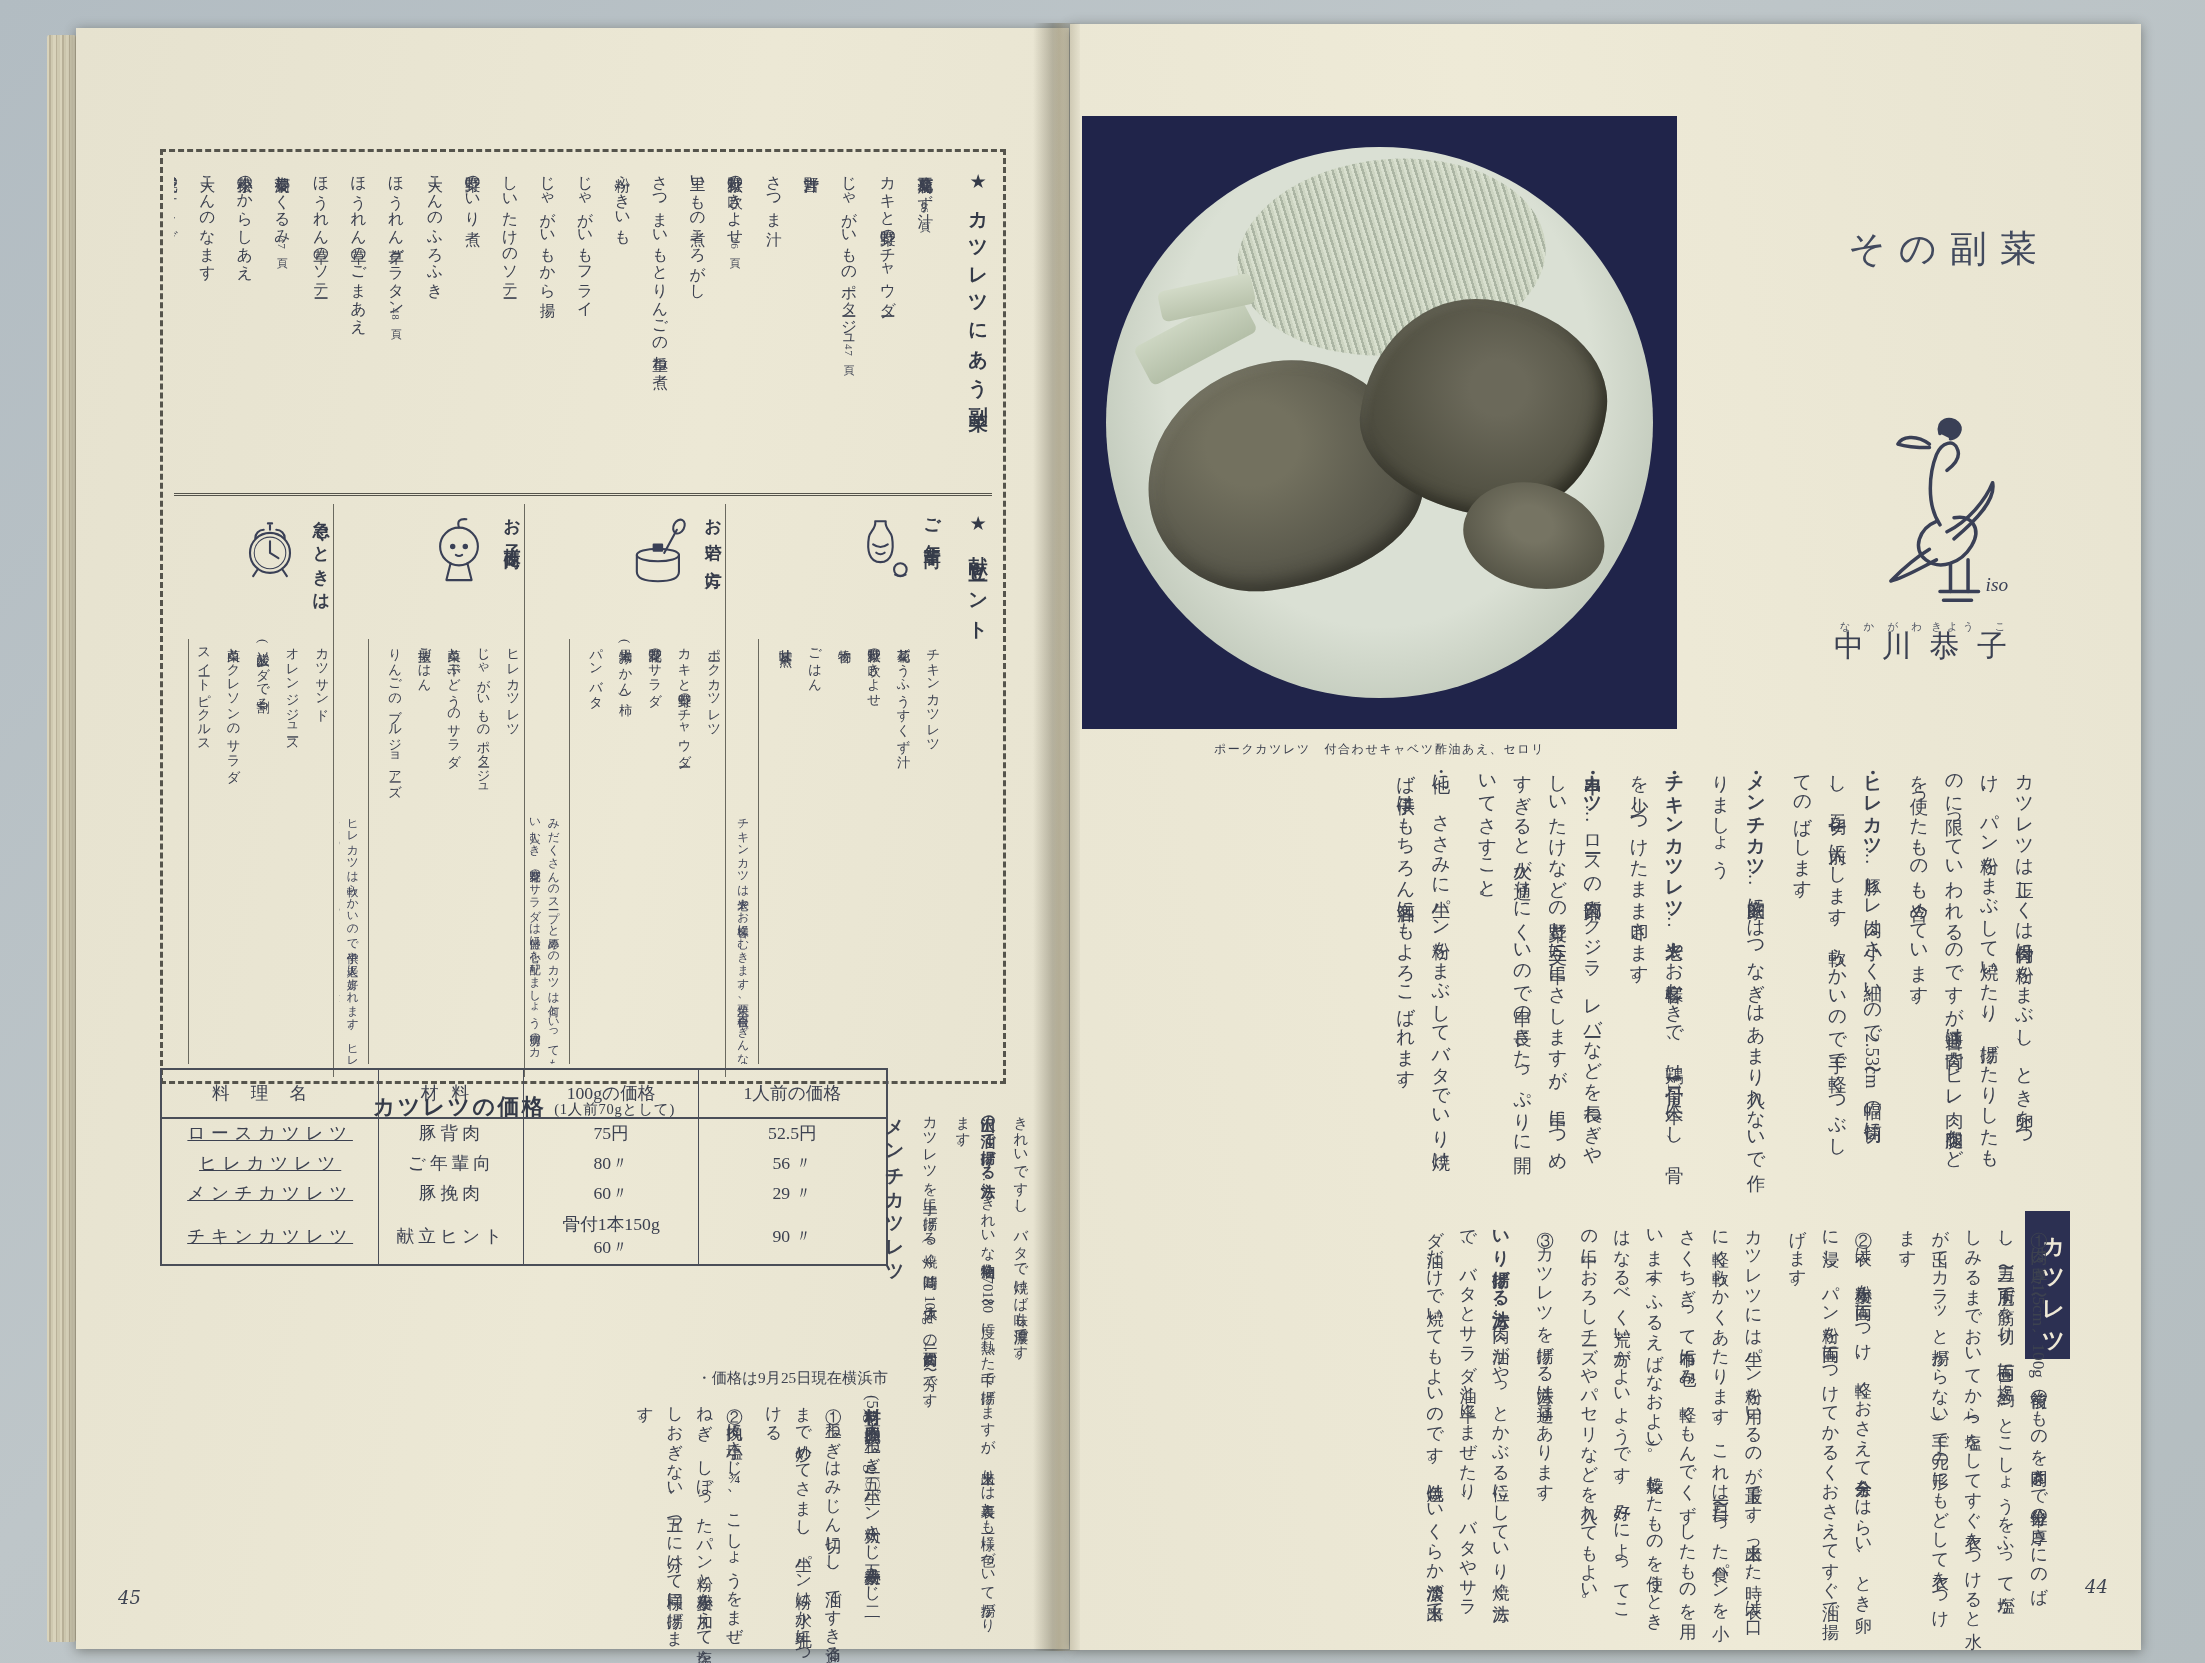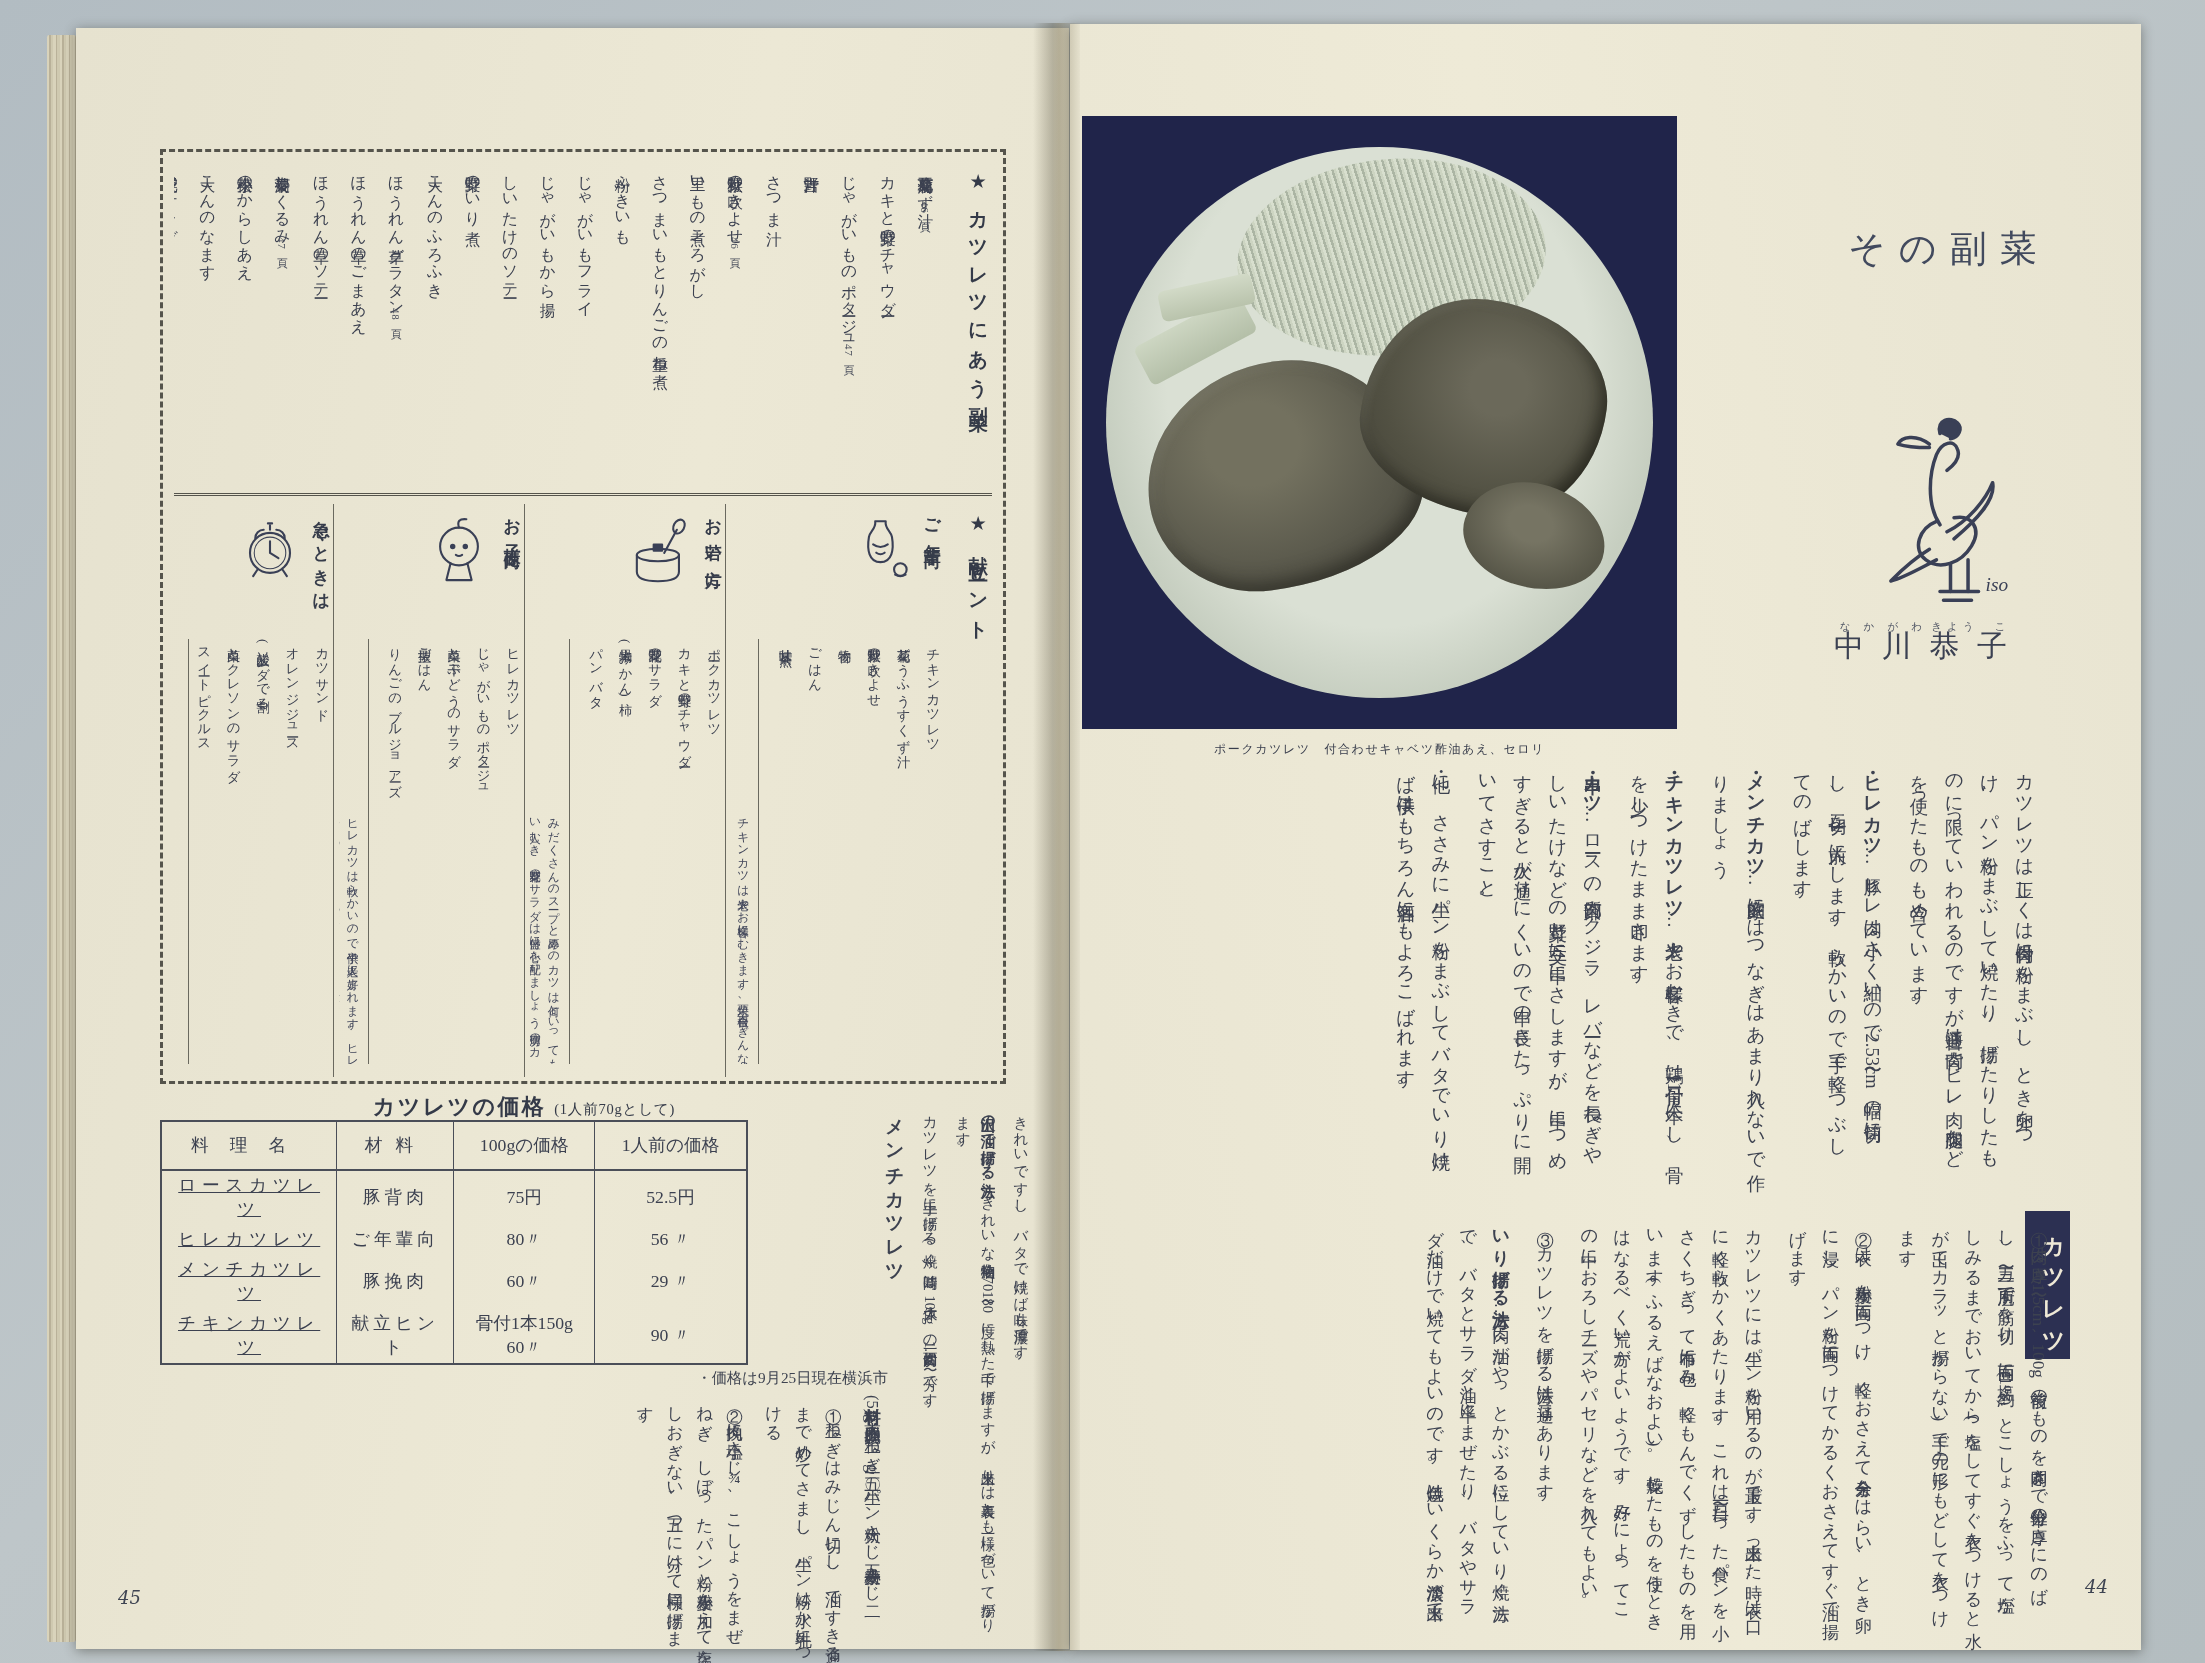--- a/index.html
+++ b/index.html
@@ -84,21 +84,21 @@
   .hs-icon{margin:11.3px 8px 0 3.2px;}
   .hs-body{display:flex;flex-direction:row-reverse;height:425px;}
   .hs-menu{writing-mode:vertical-rl;font-size:13.3px;overflow:hidden;}
   .hs-menu p{margin-block-end:8px;line-height:1.62;}
   .hs-desc{writing-mode:vertical-rl;font-size:11.7px;line-height:1.6;color:#41465a;
     border-right:1.2px solid #6a695f;margin-right:7.2px;padding:171px 7.2px 0 1.6px;flex:1;overflow:hidden;}
 
   .pt-title{position:absolute;left:84px;top:1064px;width:728px;text-align:center;font-size:22px;font-weight:700;
     letter-spacing:2.4px;color:#343a48;}
   .pt-title .sub{font-size:14.5px;font-weight:400;letter-spacing:0.8px;}
-  table.price{position:absolute;left:84px;top:1092px;width:588px;border-collapse:collapse;
+  table.price{position:absolute;left:84px;top:1040px;width:728px;border-collapse:collapse;
     border:2.4px solid #4a4e58;font-size:17.7px;color:#3c4150;}
   table.price th{border-bottom:2px solid #4a4e58;font-weight:500;padding:11.3px 4.8px;text-align:center;}
   table.price th,table.price td{border-left:1.6px solid #4a4e58;}
   table.price th:first-child,table.price td:first-child{border-left:none;}
   table.price td{padding:3.2px 6.4px;text-align:center;white-space:pre-line;line-height:1.35;}
   table.price td:first-child{letter-spacing:5.6px;text-decoration:underline;}
   table.price td:nth-child(2){letter-spacing:4px;}
   table.price th:first-child{letter-spacing:21px;}
   table.price th:nth-child(2){letter-spacing:13px;}
   .pt-note{position:absolute;left:346px;top:1340px;width:466px;text-align:right;font-size:15.3px;color:#3e4350;}

